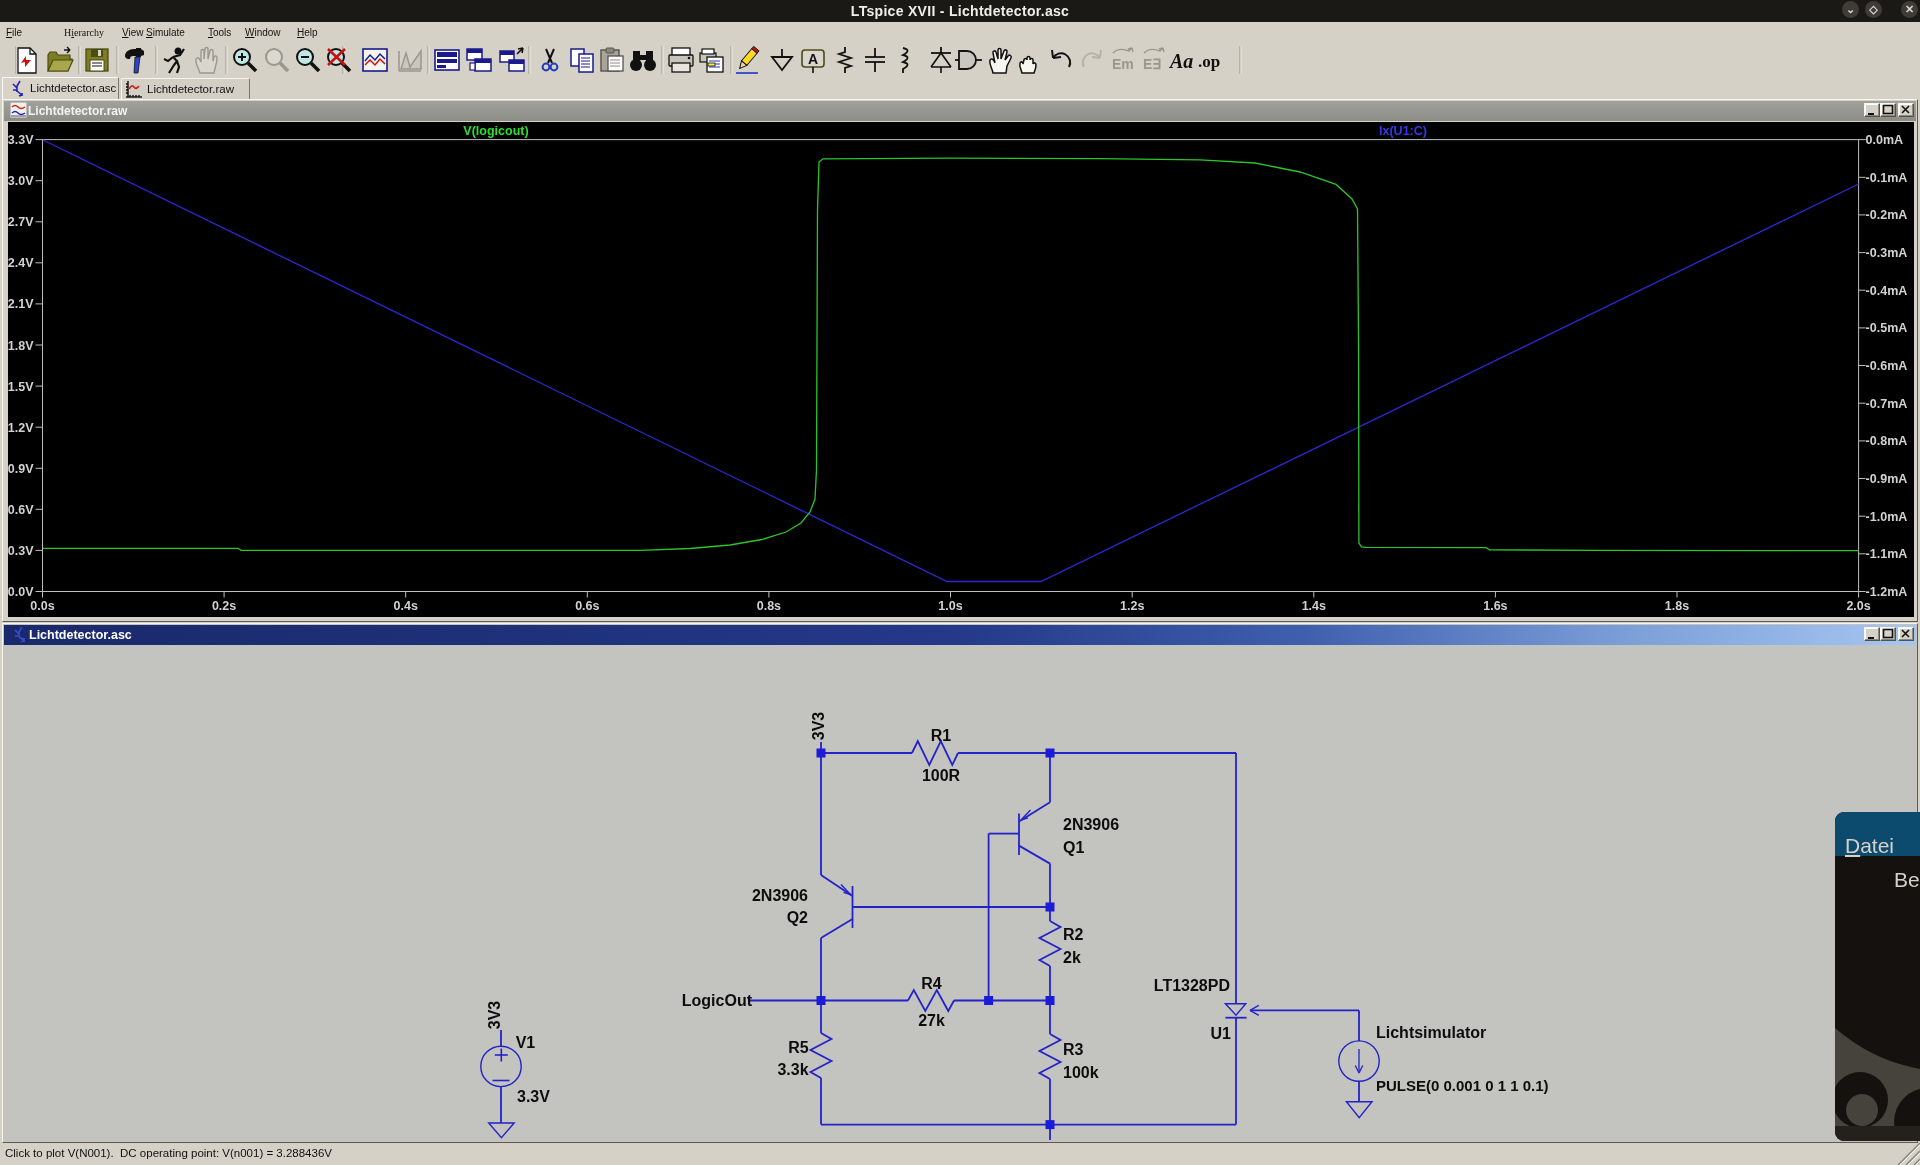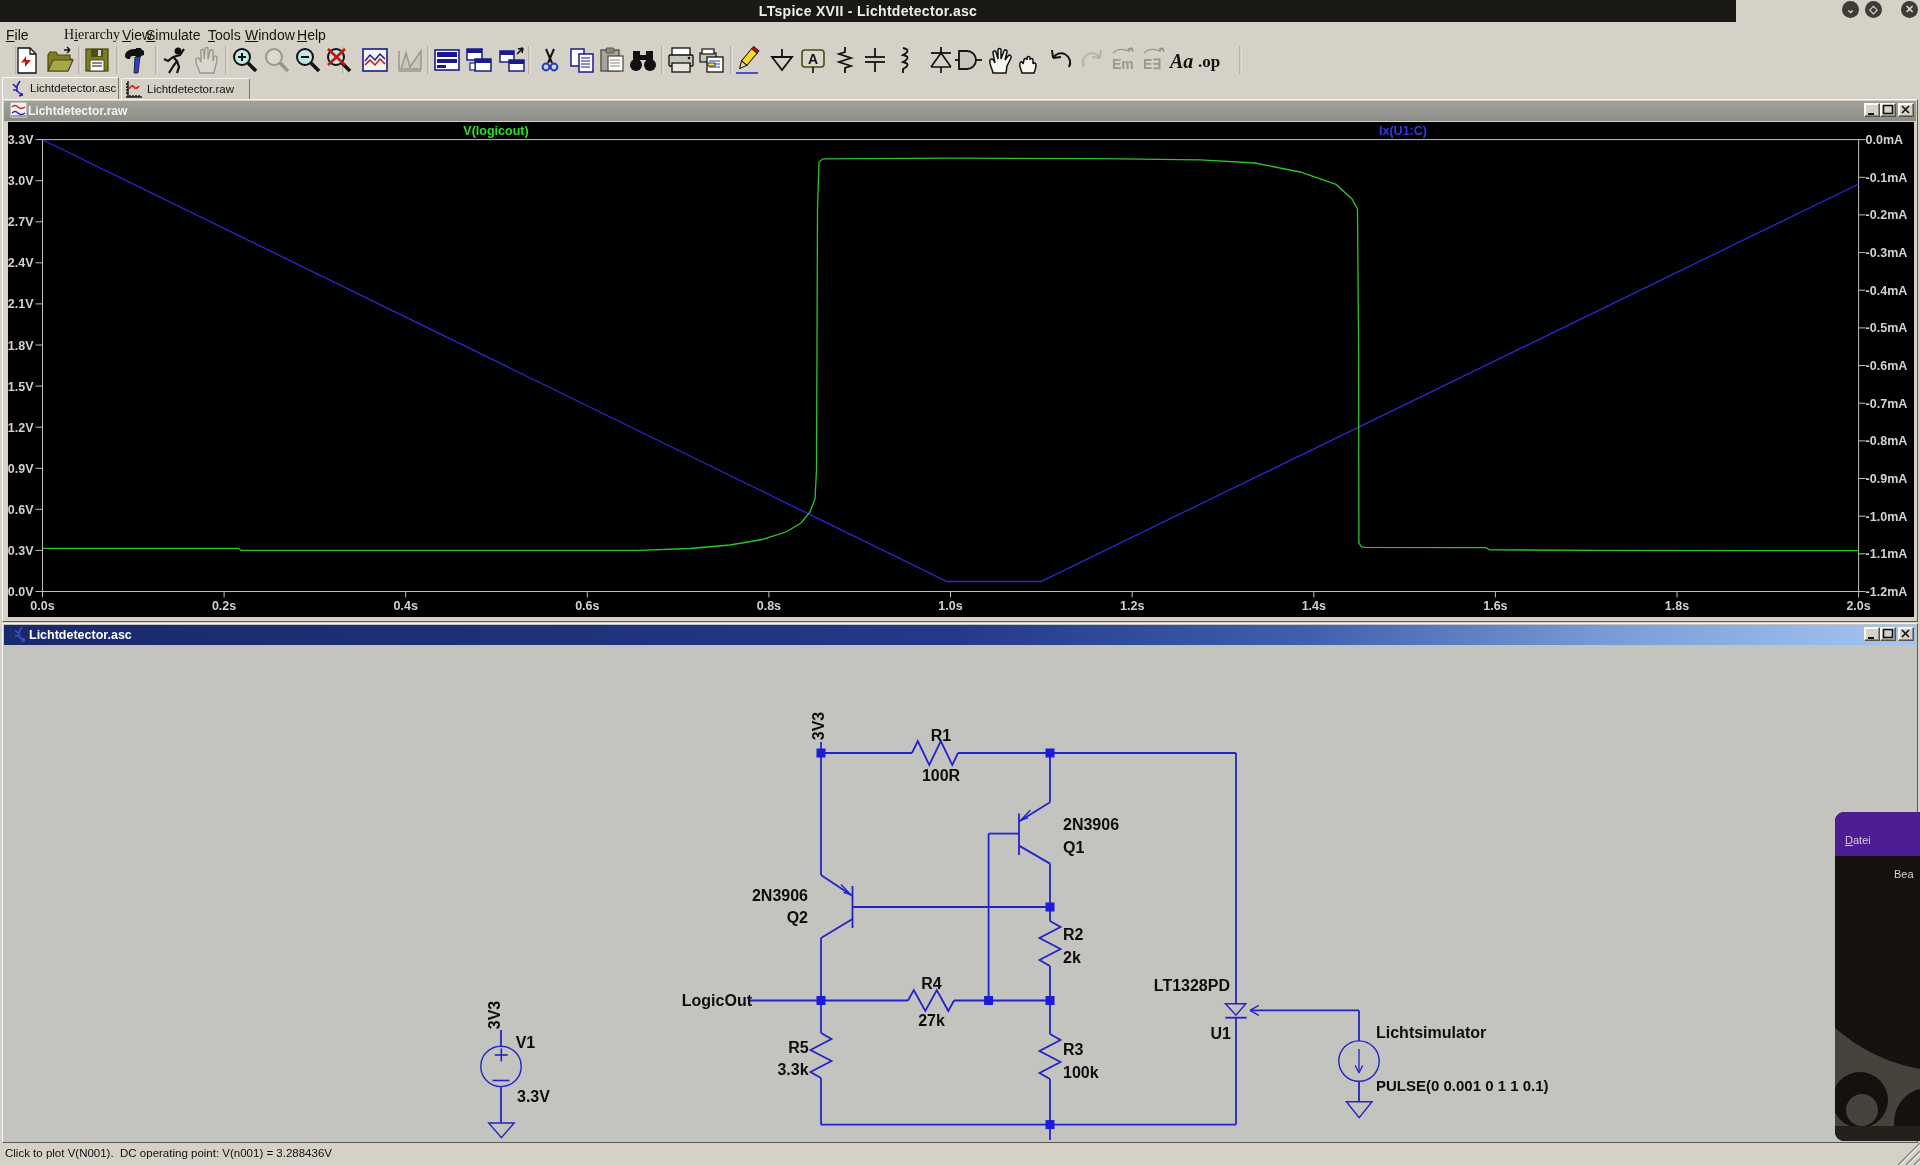--- a/index.html
+++ b/index.html
@@ -1,20 +1,20 @@
 <!DOCTYPE html>
 <html><head>
 <meta charset="utf-8">
 <style>
 * { margin:0; padding:0; box-sizing:border-box; }
 html,body { width:1920px; height:1165px; overflow:hidden; background:#d5d1c6; font-family:"Liberation Sans", sans-serif; }
-#titlebar { position:absolute; left:0; top:0; width:1736px; height:22px; background:#1b1916; }
+#titlebar { position:absolute; left:0; top:0; width:1920px; height:22px; background:#1b1916; }
 #titlebar .t { position:absolute; left:0; right:0; top:3px; text-align:center; color:#efefe9; font-size:14px; font-weight:bold; letter-spacing:0.3px; }
 .winbtn { position:absolute; top:1px; width:17px; height:17px; border-radius:50%; background:#3f3c38; color:#d8d5d0; font-size:11px; line-height:17px; text-align:center; font-weight:bold; }
-#menubar { position:absolute; left:0; top:22px; width:1920px; height:21px; background:#d5d1c6; font-size:14px; color:#15130f; }
+#menubar { position:absolute; left:0; top:22px; width:1920px; height:21px; background:#d5d1c6; font-size:10px; color:#15130f; }
 #menubar span { position:absolute; top:5px; }
 #menubar u { text-decoration:underline; }
 #toolbar { position:absolute; left:0; top:43px; width:1920px; height:34px; background:#d5d1c6; }
 #tabrow { position:absolute; left:0; top:77px; width:1920px; height:22px; background:#d5d1c6; }
 .tab { position:absolute; font-size:11.5px; color:#111; }
 #tab1 { left:2px; top:0px; width:117px; height:22px; background:#d7d3c8; border-top:1px solid #f8f8f4; border-left:1px solid #f8f8f4; border-right:1px solid #7a776e; border-radius:2px 2px 0 0; }
 #tab2 { left:121px; top:1px; width:129px; height:21px; background:#d3cfc4; border-top:1px solid #f4f4ee; border-left:1px solid #f4f4ee; border-right:1px solid #7a776e; border-radius:2px 2px 0 0; }
 .tab .txt { position:absolute; top:4px; }
 #wavewin { position:absolute; left:2px; top:99px; width:1916px; height:523px; background:#d5d1c6;
   border-top:1px solid #f6f6f0; border-left:1px solid #f6f6f0; border-right:1px solid #5e5b55; border-bottom:1px solid #5e5b55; }
@@ -23,21 +23,21 @@
 #waveplot { position:absolute; left:5px; top:22px; width:1906px; height:495px; background:#000; }
 #schwin { position:absolute; left:2px; top:623px; width:1916px; height:520px; background:#c3c3bf;
   border-top:1px solid #f6f6f0; border-left:1px solid #f6f6f0; border-right:1px solid #5e5b55; border-bottom:1px solid #5e5b55; }
 #schtitle { position:absolute; left:1px; top:1px; width:1912px; height:20px;
   background:linear-gradient(to right,#1a296b 0%,#1e3078 25%,#24398a 50%,#3f5fae 68%,#7d9fd8 85%,#a6c6f2 100%); }
 #schtitle .t { position:absolute; left:25px; top:3px; color:#fff; font-size:12.5px; font-weight:bold; }
 #schcanvas { position:absolute; left:5px; top:22px; width:1908px; height:495px; background:#c3c3bf; }
 #statusbar { position:absolute; left:0; top:1143px; width:1920px; height:22px; background:#d5d1c6; font-size:11.5px; color:#111; }
 #statusbar .t { position:absolute; left:5px; top:4px; }
 #darkpanel { position:absolute; left:1835px; top:812px; width:85px; height:329px; background:#14110e; border-radius:9px 0 0 9px; overflow:hidden; z-index:50; }
-#darkmenu { position:absolute; left:0; top:0; width:85px; height:44px; background:#4c1d95; color:#d6d2cb; font-size:11px; }
+#darkmenu { position:absolute; left:0; top:0; width:85px; height:44px; background:#0c4a6e; color:#d6d2cb; font-size:21px; }
 #darkbottom { position:absolute; left:0; bottom:0; width:85px; height:15px; background:#24211c; }
 .mdi { position:absolute; top:0; width:16px; height:14px; background:#d5d1c6; border:1px solid; border-color:#f8f8f2 #55524a #55524a #f8f8f2; box-shadow:inset -1px -1px 0 #8d8a81, inset 1px 1px 0 #fff; }
 .mdi svg { position:absolute; left:0; top:0; }
 </style>
 </head>
 <body>
 <div id="titlebar">
   <div class="t">LTspice XVII - Lichtdetector.asc</div>
   <div class="winbtn" style="left:1842px;">⌄</div>
   <div class="winbtn" style="left:1865px;">◇</div>

